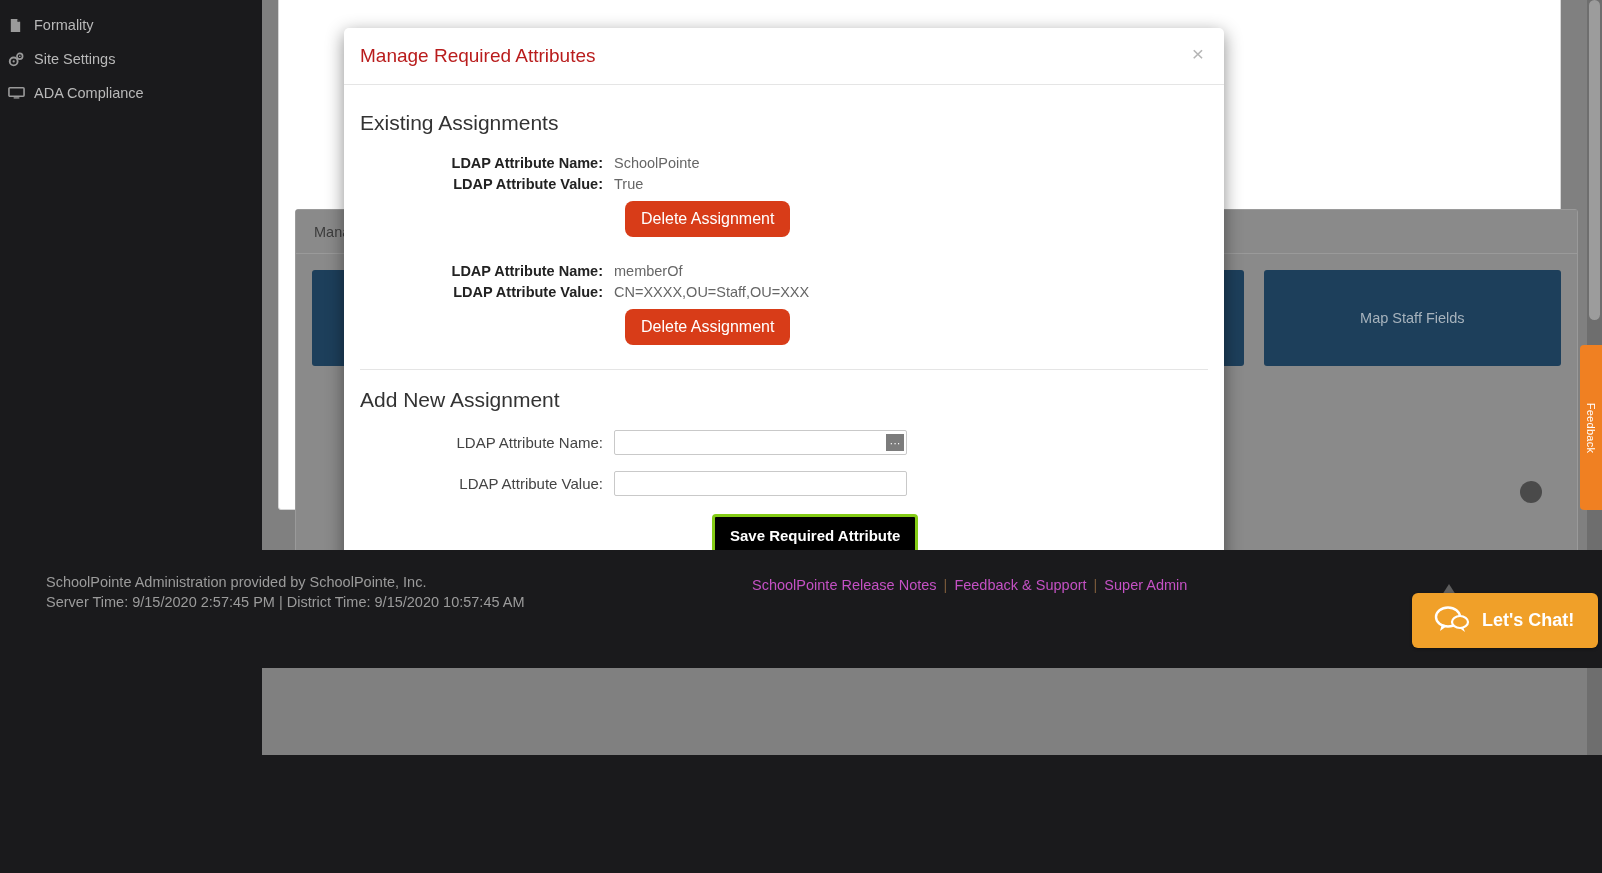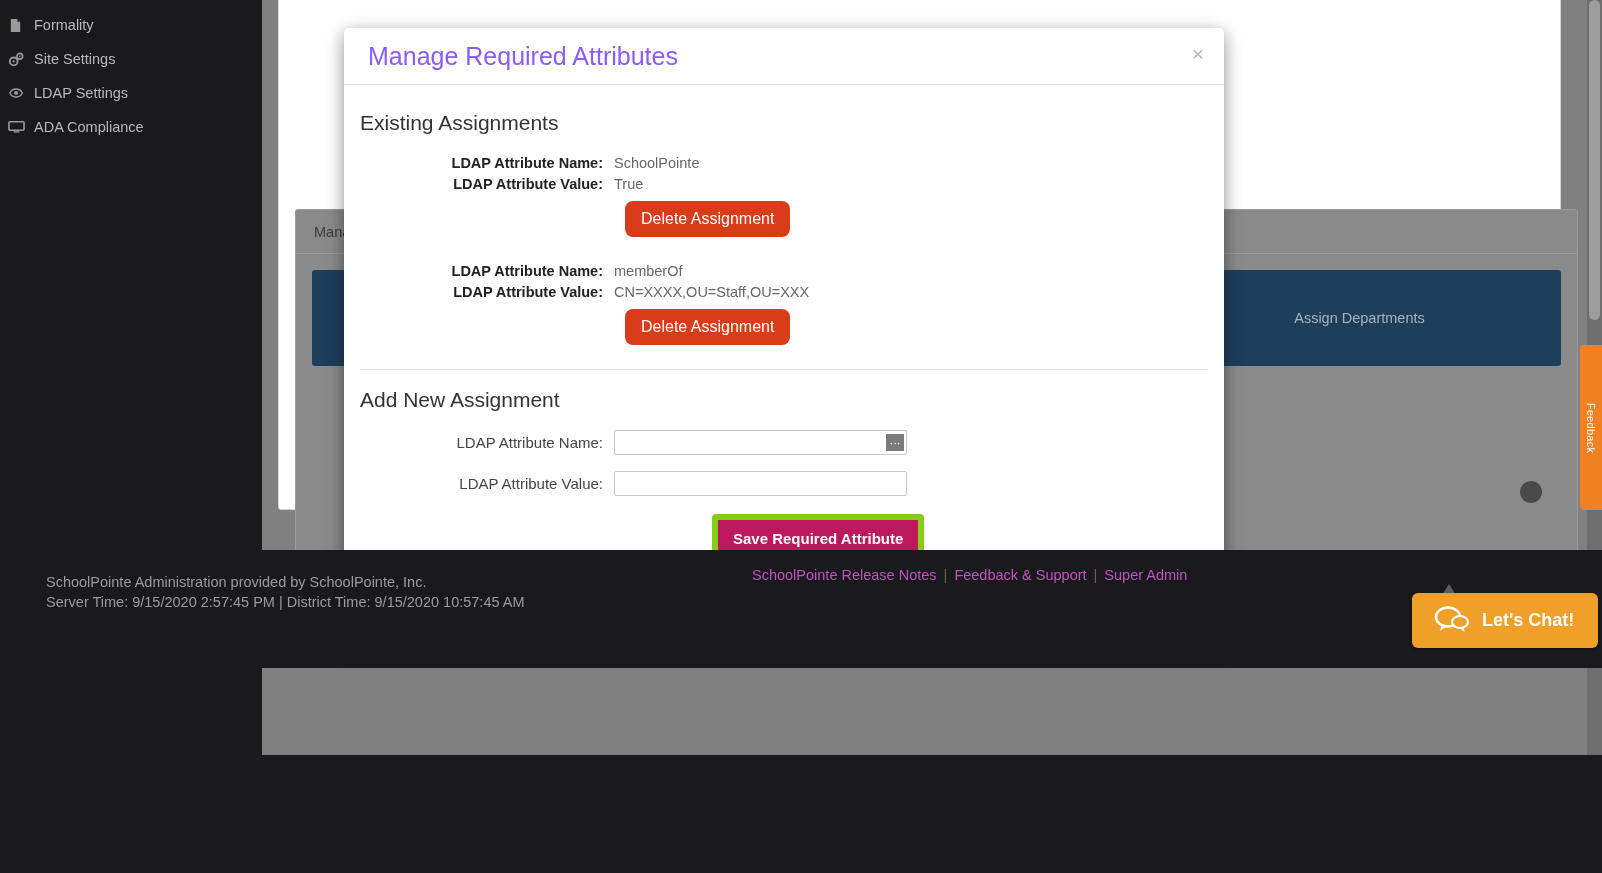--- a/index.html
+++ b/index.html
@@ -174,21 +174,21 @@
   }
   #footer-left {
     position: absolute;
     left: 46px; top: 22px;
     font-size: 14.5px;
     line-height: 20px;
   }
   #footer-left .line2 { margin-top: 0px; }
   #footer-links {
     position: absolute;
-    left: 752px; top: 17px;
+    left: 752px; top: 27px;
     font-size: 14.5px;
     color: #b05ab0;
     white-space: nowrap;
   }
   #footer-links a {
     color: #c451c4;
     text-decoration: none;
     cursor: pointer;
   }
   #footer-links .sep { color: #7a5a3a; margin: 0 7px; }
@@ -234,24 +234,24 @@
   }
   #modal-header {
     position: relative;
     height: 57px;
     border-bottom: 1px solid #e5e5e5;
     display: flex;
     align-items: center;
     padding: 0 16px;
   }
   #modal-title {
-    font-size: 25px;
-    color: #8b5cf6;
+    font-size: 19px;
+    color: #b91c1c;
     font-weight: normal;
-    margin: 8px;
+    margin: 0;
     padding-left: 0;
   }
   #modal-close {
     position: absolute;
     right: 14px; top: 14px;
     font-size: 21px;
     line-height: 1;
     color: #b5b5b5;
     background: none;
     border: none;
@@ -357,23 +357,23 @@
     justify-content: center;
     padding: 0;
     font-family: "Liberation Sans", sans-serif;
   }
   .submit-row {
     padding-left: 352px;
     margin-top: 18px;
     margin-bottom: 8px;
   }
   .btn-primary {
-    background: #be185d;
+    background: #000000;
     color: #fff;
-    border: 6px solid #84cc16;
+    border: 3px solid #84cc16;
     border-radius: 4px;
     font-size: 15px;
     font-weight: bold;
     font-family: "Liberation Sans", sans-serif;
     padding: 10px 15px;
     cursor: pointer;
   }
 
   #modal-footer {
     border-top: 5px solid #f9a8d4;
@@ -414,29 +414,20 @@
         <svg width="17" height="15" viewBox="0 0 18 16">
           <circle cx="6" cy="10" r="4.2" fill="none" stroke="currentColor" stroke-width="2"></circle>
           <circle cx="6" cy="10" r="1.2" fill="currentColor"></circle>
           <circle cx="12.5" cy="4.5" r="3" fill="none" stroke="currentColor" stroke-width="1.8"></circle>
           <circle cx="12.5" cy="4.5" r="0.9" fill="currentColor"></circle>
         </svg>
       </span>
       <span class="nav-label">Site Settings</span>
     </div>
 
-    <div class="nav-item">
-      <span class="nav-ico">
-        <svg width="18" height="14" viewBox="0 0 20 14">
-          <path fill="none" stroke="currentColor" stroke-width="1.6" d="M2 7c1.5-3 4-4.5 7-4.5s5.5 1.5 7 4.5c-1.5 3-4 4.5-7 4.5S3.5 10 2 7z"></path>
-          <circle cx="9" cy="7" r="2.3" fill="currentColor"></circle>
-        </svg>
-      </span>
-      <span class="nav-label">LDAP Settings</span>
-    </div>
 
     <div class="nav-item">
       <span class="nav-ico">
         <svg width="17" height="14" viewBox="0 0 18 14">
           <rect x="1" y="1.5" width="16" height="9" rx="1" fill="none" stroke="currentColor" stroke-width="1.7"></rect>
           <rect x="6" y="11.5" width="6" height="1.4" fill="currentColor"></rect>
         </svg>
       </span>
       <span class="nav-label">ADA Compliance</span>
     </div>
@@ -448,20 +439,21 @@
     <div id="bg-card">
 
       <button id="bg-save">Save</button>
 
       <div id="bg-panel">
         <div id="bg-panel-head">Manage</div>
         <div id="tiles">
           <div class="tile">Required Attributes</div>
           <div class="tile">Assign Permissions</div>
           <div class="tile">Assign Departments</div>
+          <div class="tile">Map Staff Fields</div>
         </div>
       </div>
 
       <div id="main-circle"></div>
     </div>
 
     <div id="main-scrollbar">
       <div class="thumb"></div>
     </div>
   </main>

